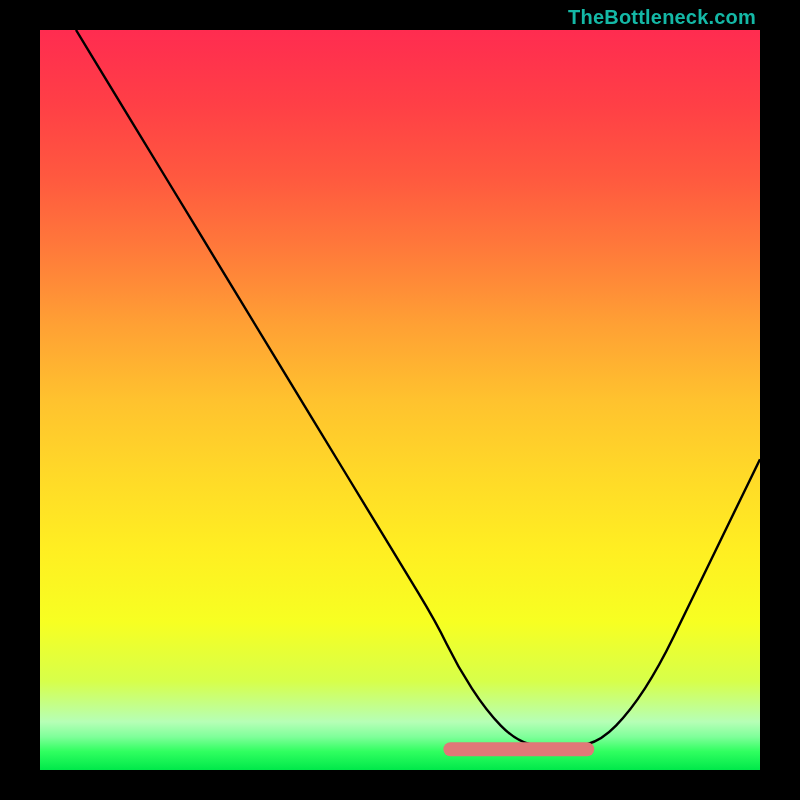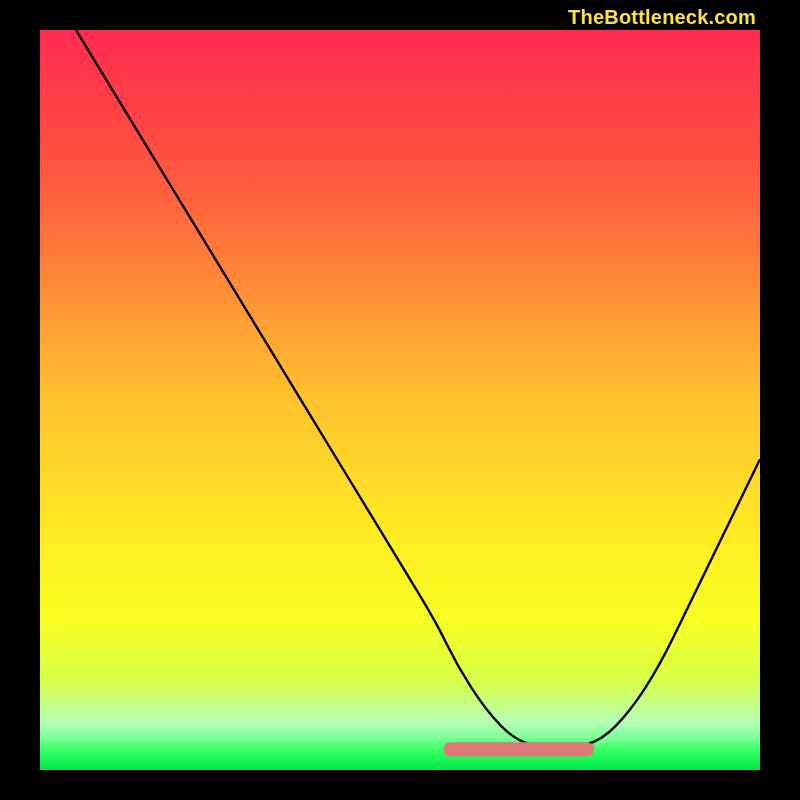--- a/index.html
+++ b/index.html
@@ -30,21 +30,21 @@
     position: absolute;
     inset: 0;
   }
   .watermark {
     position: absolute;
     top: 6px;
     right: 44px;
     font-family: Arial, Helvetica, sans-serif;
     font-size: 20px;
     font-weight: 600;
-    color: #fde047;
+    color: #14b8a6;
     letter-spacing: 0.2px;
   }
 </style>
 </head>
 <body>
 
 <div class="stage">
 
   <div class="plot-area">
 

